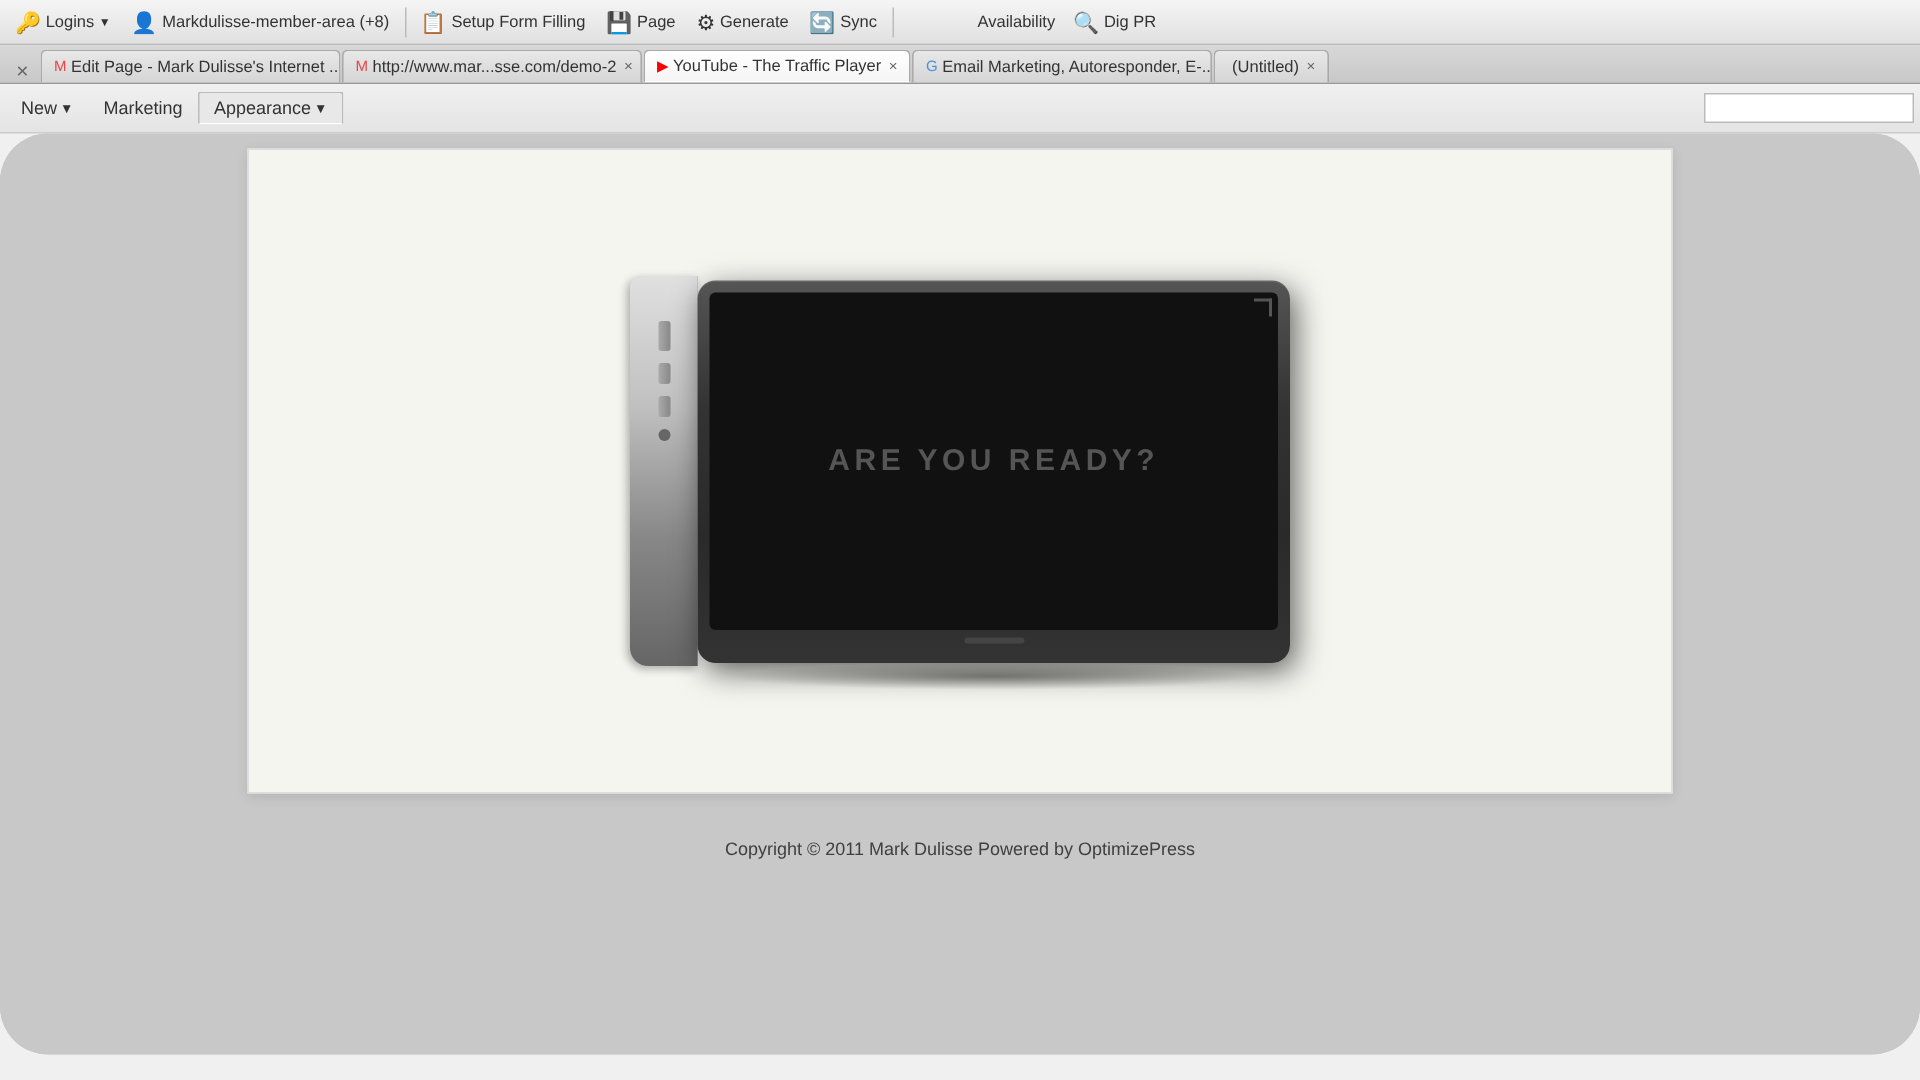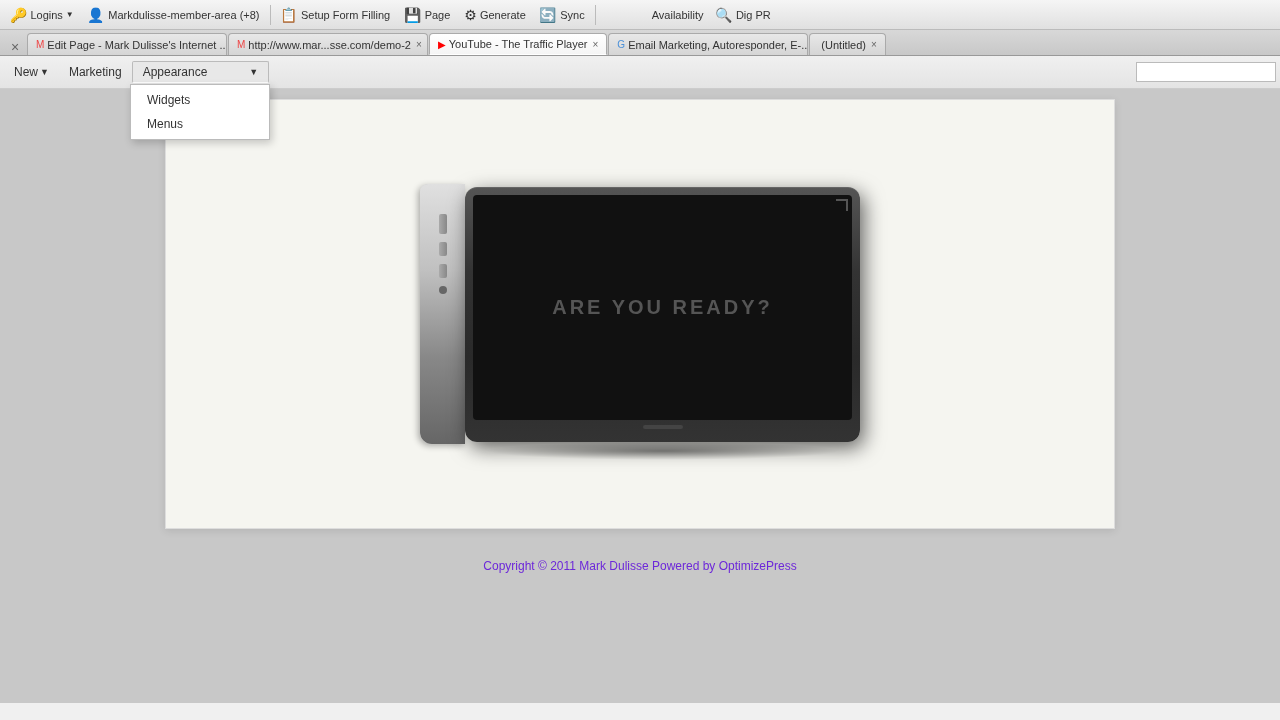--- a/index.html
+++ b/index.html
@@ -79,21 +79,21 @@
     }
     .menu-item {
       padding: 4px 10px;
       font-size: 12px;
       color: #333;
       cursor: pointer;
       border-radius: 2px;
       height: 22px;
       display: flex; align-items: center;
     }
-    .menu-item:hover, .menu-item.active { background: #0078d7; color: white; gap: 40px; }
+    .menu-item:hover, .menu-item.active { background: #0078d7; color: white; }
     .menu-item.active { background: #e0e0e0; color: #333; }
     .menu-search {
       margin-left: auto;
       border: 1px solid #bbb;
       background: white;
       width: 140px;
       height: 20px;
       padding: 0 4px;
       font-size: 11px;
     }
@@ -120,20 +120,21 @@
     
     .main-content {
       width: 100%;
       height: calc(720px - 22px - 30px - 26px - 28px);
       background: #c8c8c8;
       display: flex;
       justify-content: center;
       align-items: flex-start;
       padding: 0;
       overflow-y: auto;
+      border-radius: 32px;
     }
 
     .page-wrapper {
       width: 1280px;
       min-height: 100%;
       background: #c8c8c8;
       display: flex;
       flex-direction: column;
       align-items: center;
     }
@@ -267,21 +268,21 @@
     .phone-wrapper {
       position: relative;
       display: flex;
       align-items: flex-end;
     }
 
     
     .footer {
       text-align: center;
       font-size: 12px;
-      color: #6d28d9;
+      color: #404040;
       padding: 10px;
       margin-top: 10px;
     }
 
     
     .chevron { font-size: 9px; margin-left: 2px; }
   </style>
 </head>
 <body>
 
@@ -356,28 +357,20 @@
   </div>
   <div class="menu-item">
     <span>Marketing</span>
   </div>
   <div class="menu-item active" style="background:#e8e8e8; border:1px solid #bbb; border-bottom:1px solid white;">
     <span>Appearance</span>
     <span class="chevron">▼</span>
   </div>
   <input class="menu-search" type="text" style="">
 
-  <div class="dropdown">
-    <div class="dropdown-item">
-      <span>Widgets</span>
-    </div>
-    <div class="dropdown-item">
-      <span>Menus</span>
-    </div>
-  </div>
 </div>
 
 <div class="main-content">
   <div class="page-wrapper">
     <div class="content-box">
 
       <div class="device-container">
 
         <div class="phone-side">
           <div class="phone-side-btn"></div>

